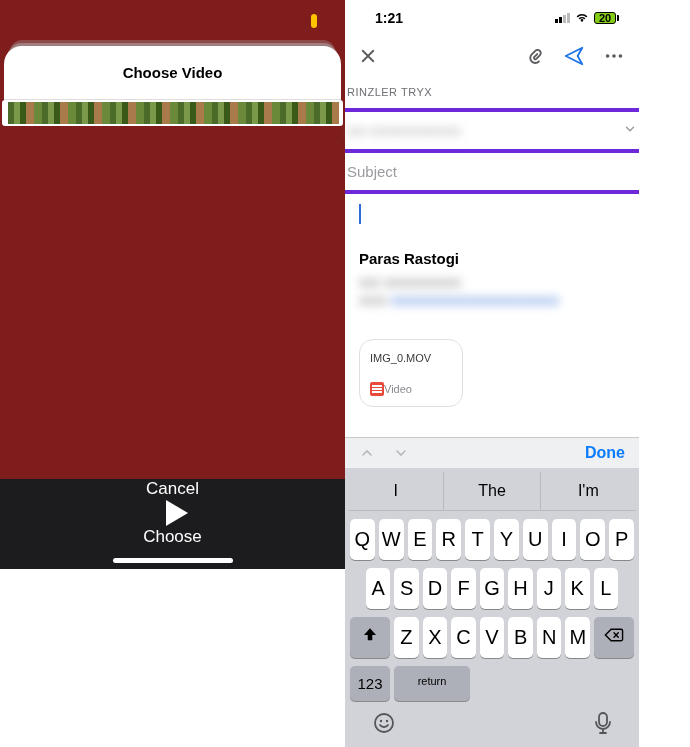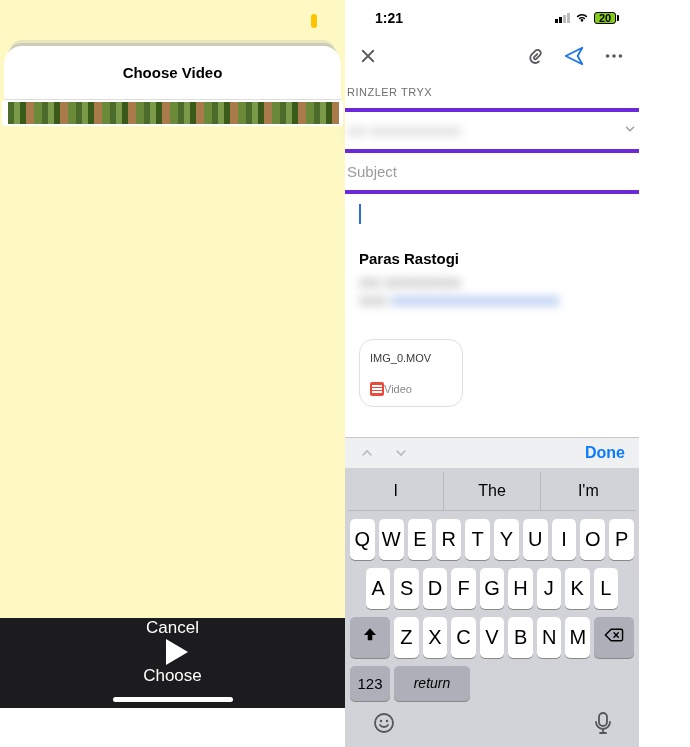--- a/index.html
+++ b/index.html
@@ -1,19 +1,19 @@
 <!DOCTYPE html>
 <html><head>
 <meta charset="utf-8">
 <style>
   * { margin: 0; padding: 0; box-sizing: border-box; font-family: -apple-system, BlinkMacSystemFont, "Helvetica Neue", sans-serif; }
   body { width: 690px; height: 747px; display: flex; overflow: hidden; }
 
   
-  .left { width: 345px; height: 708px; background: #fef9c3; position: relative; color: #fff; }
+  .left { width: 345px; height: 569px; background: #7f1d1d; position: relative; color: #fff; }
   .status-dot { position: absolute; top: 14px; right: 28px; width: 6px; height: 14px; background: #ffc400; border-radius: 3px; }
   .sheet { position: absolute; top: 46px; left: 4px; right: 4px; background: #fff; border-radius: 18px 18px 0 0; padding: 18px 0; text-align: center; border-bottom: 1px solid #ddd; box-shadow: 0 -6px 0 -3px rgba(180,180,180,.5), 0 -12px 0 -6px rgba(180,180,180,.3);}
   .sheet-title { color: #000; font-size: 15px; font-weight: 600; }
   .filmstrip { position: absolute; top: 100px; left: 2px; right: 2px; height: 26px; background:
     repeating-linear-gradient(90deg, #4a6b2a 0 6px, #7a9a4a 6px 12px, #3a5a1a 12px 18px, #a97a4a 18px 26px, #6a8a3a 26px 34px),
     linear-gradient(#5a7a3a,#5a7a3a);
     border: 2px solid #fff; border-left-width: 6px; border-right-width: 4px; border-radius: 3px;
   }
   .bottom-bar { position: absolute; bottom: 0; left: 0; right: 0; background: #1c1c1e; height: 90px; display: flex; align-items: center; justify-content: space-between; padding: 0 16px 22px; flex-direction: column; }
   .bb-btn { color: #fff; font-size: 17px; font-weight: 400; cursor: pointer; }
@@ -67,21 +67,21 @@
   .sugg-row { display: flex; border-bottom: 1px solid #b8bac0;}
   .sugg { flex: 1; text-align: center; padding: 10px 0; font-size: 16px; color: #000; border-right: 1px solid #b8bac0; cursor:pointer;}
   .sugg:last-child { border-right: none; }
   .krow { display: flex; gap: 4px; margin: 8px 0 0; padding: 0 2px; }
   .krow.r2 { padding: 0 18px; }
   .kkey { flex: 1; background: #fff; border-radius: 5px; box-shadow: 0 1px 0 #888; text-align: center; padding: 9px 0; font-size: 20px; cursor: pointer; color:#000;}
   .kkey.fn { background: #adb0b9; }
   .kkey.fn.wide { flex: 0 0 40px; }
   .kkey.space { flex: 1; font-size: 15px; }
   .kkey.num { flex: 0 0 40px; font-size: 15px; }
-  .kkey.ret { flex: 0 0 76px; font-size: 14px; font-style: italic; }
+  .kkey.ret { flex: 0 0 76px; font-size: 11px; }
   .kbot { display: flex; gap: 4px; margin-top: 8px; padding: 0 2px;}
   .icon-row { display: flex; justify-content: space-between; padding: 10px 24px 0; color:#54565a;}
   .icon-row svg { cursor: pointer; }
 </style>
 </head>
 <body>
 
 <div class="left">
   <div class="status-dot"></div>
   <div class="sheet">

